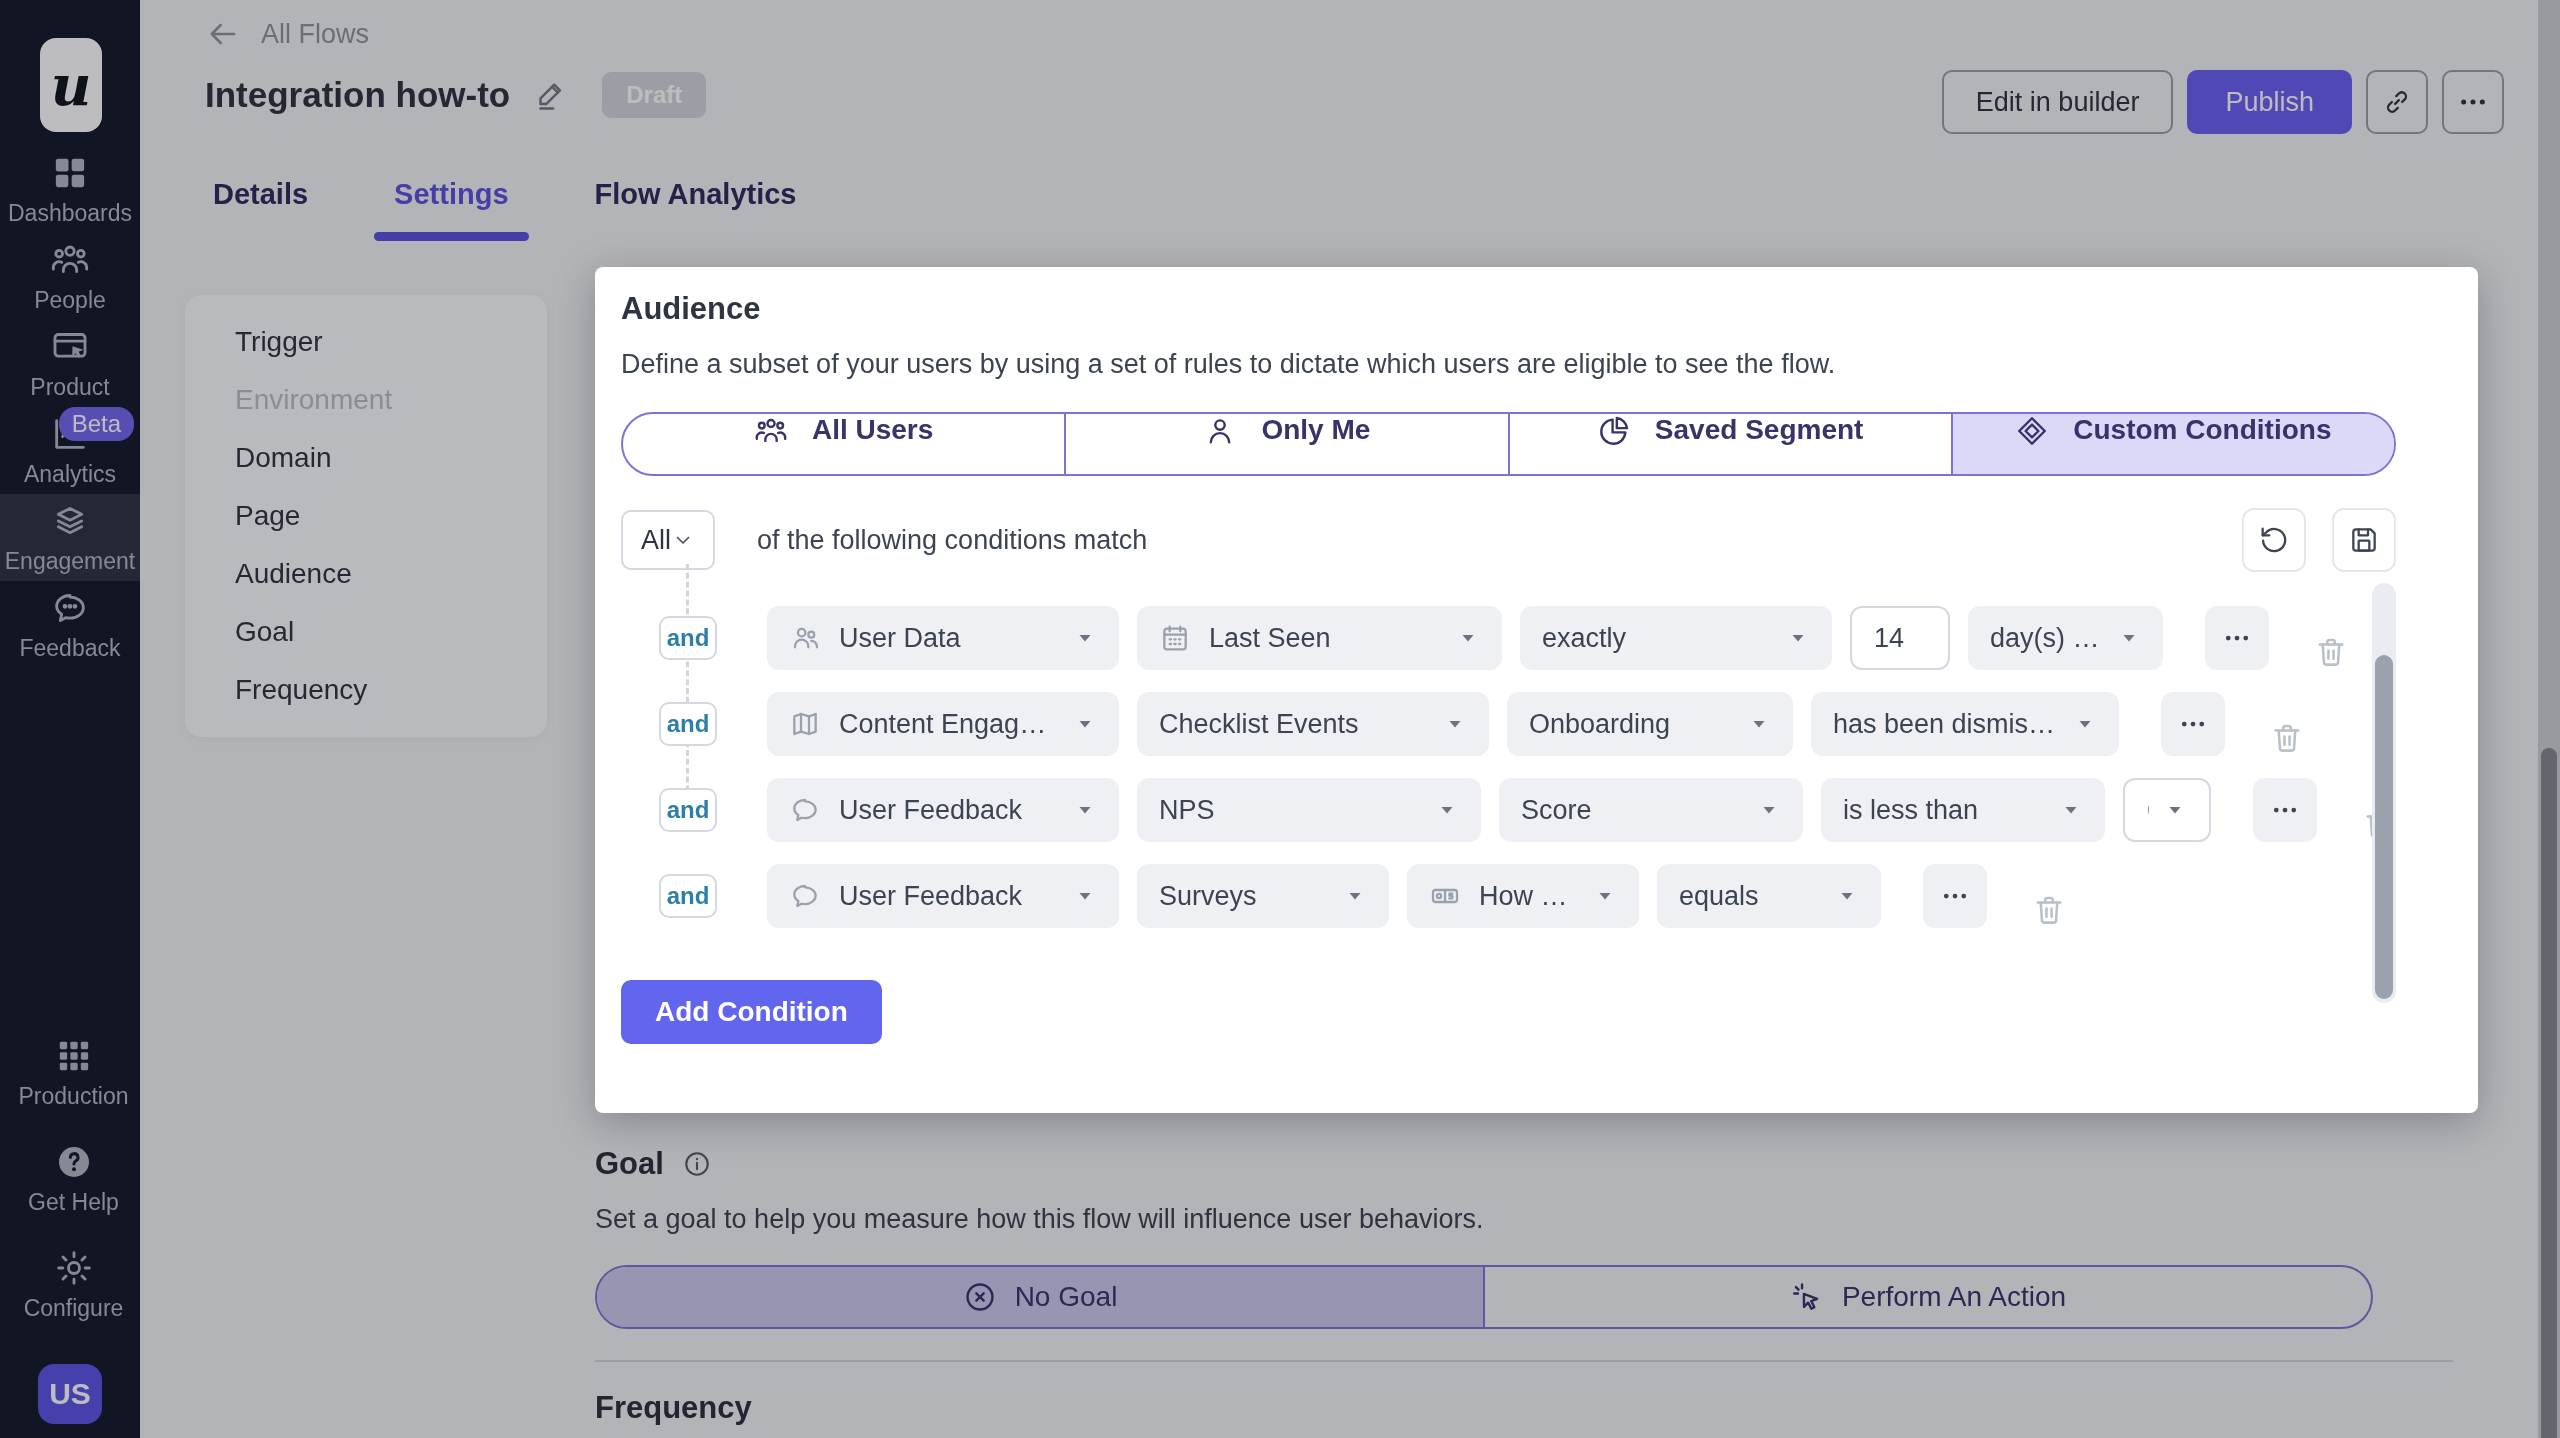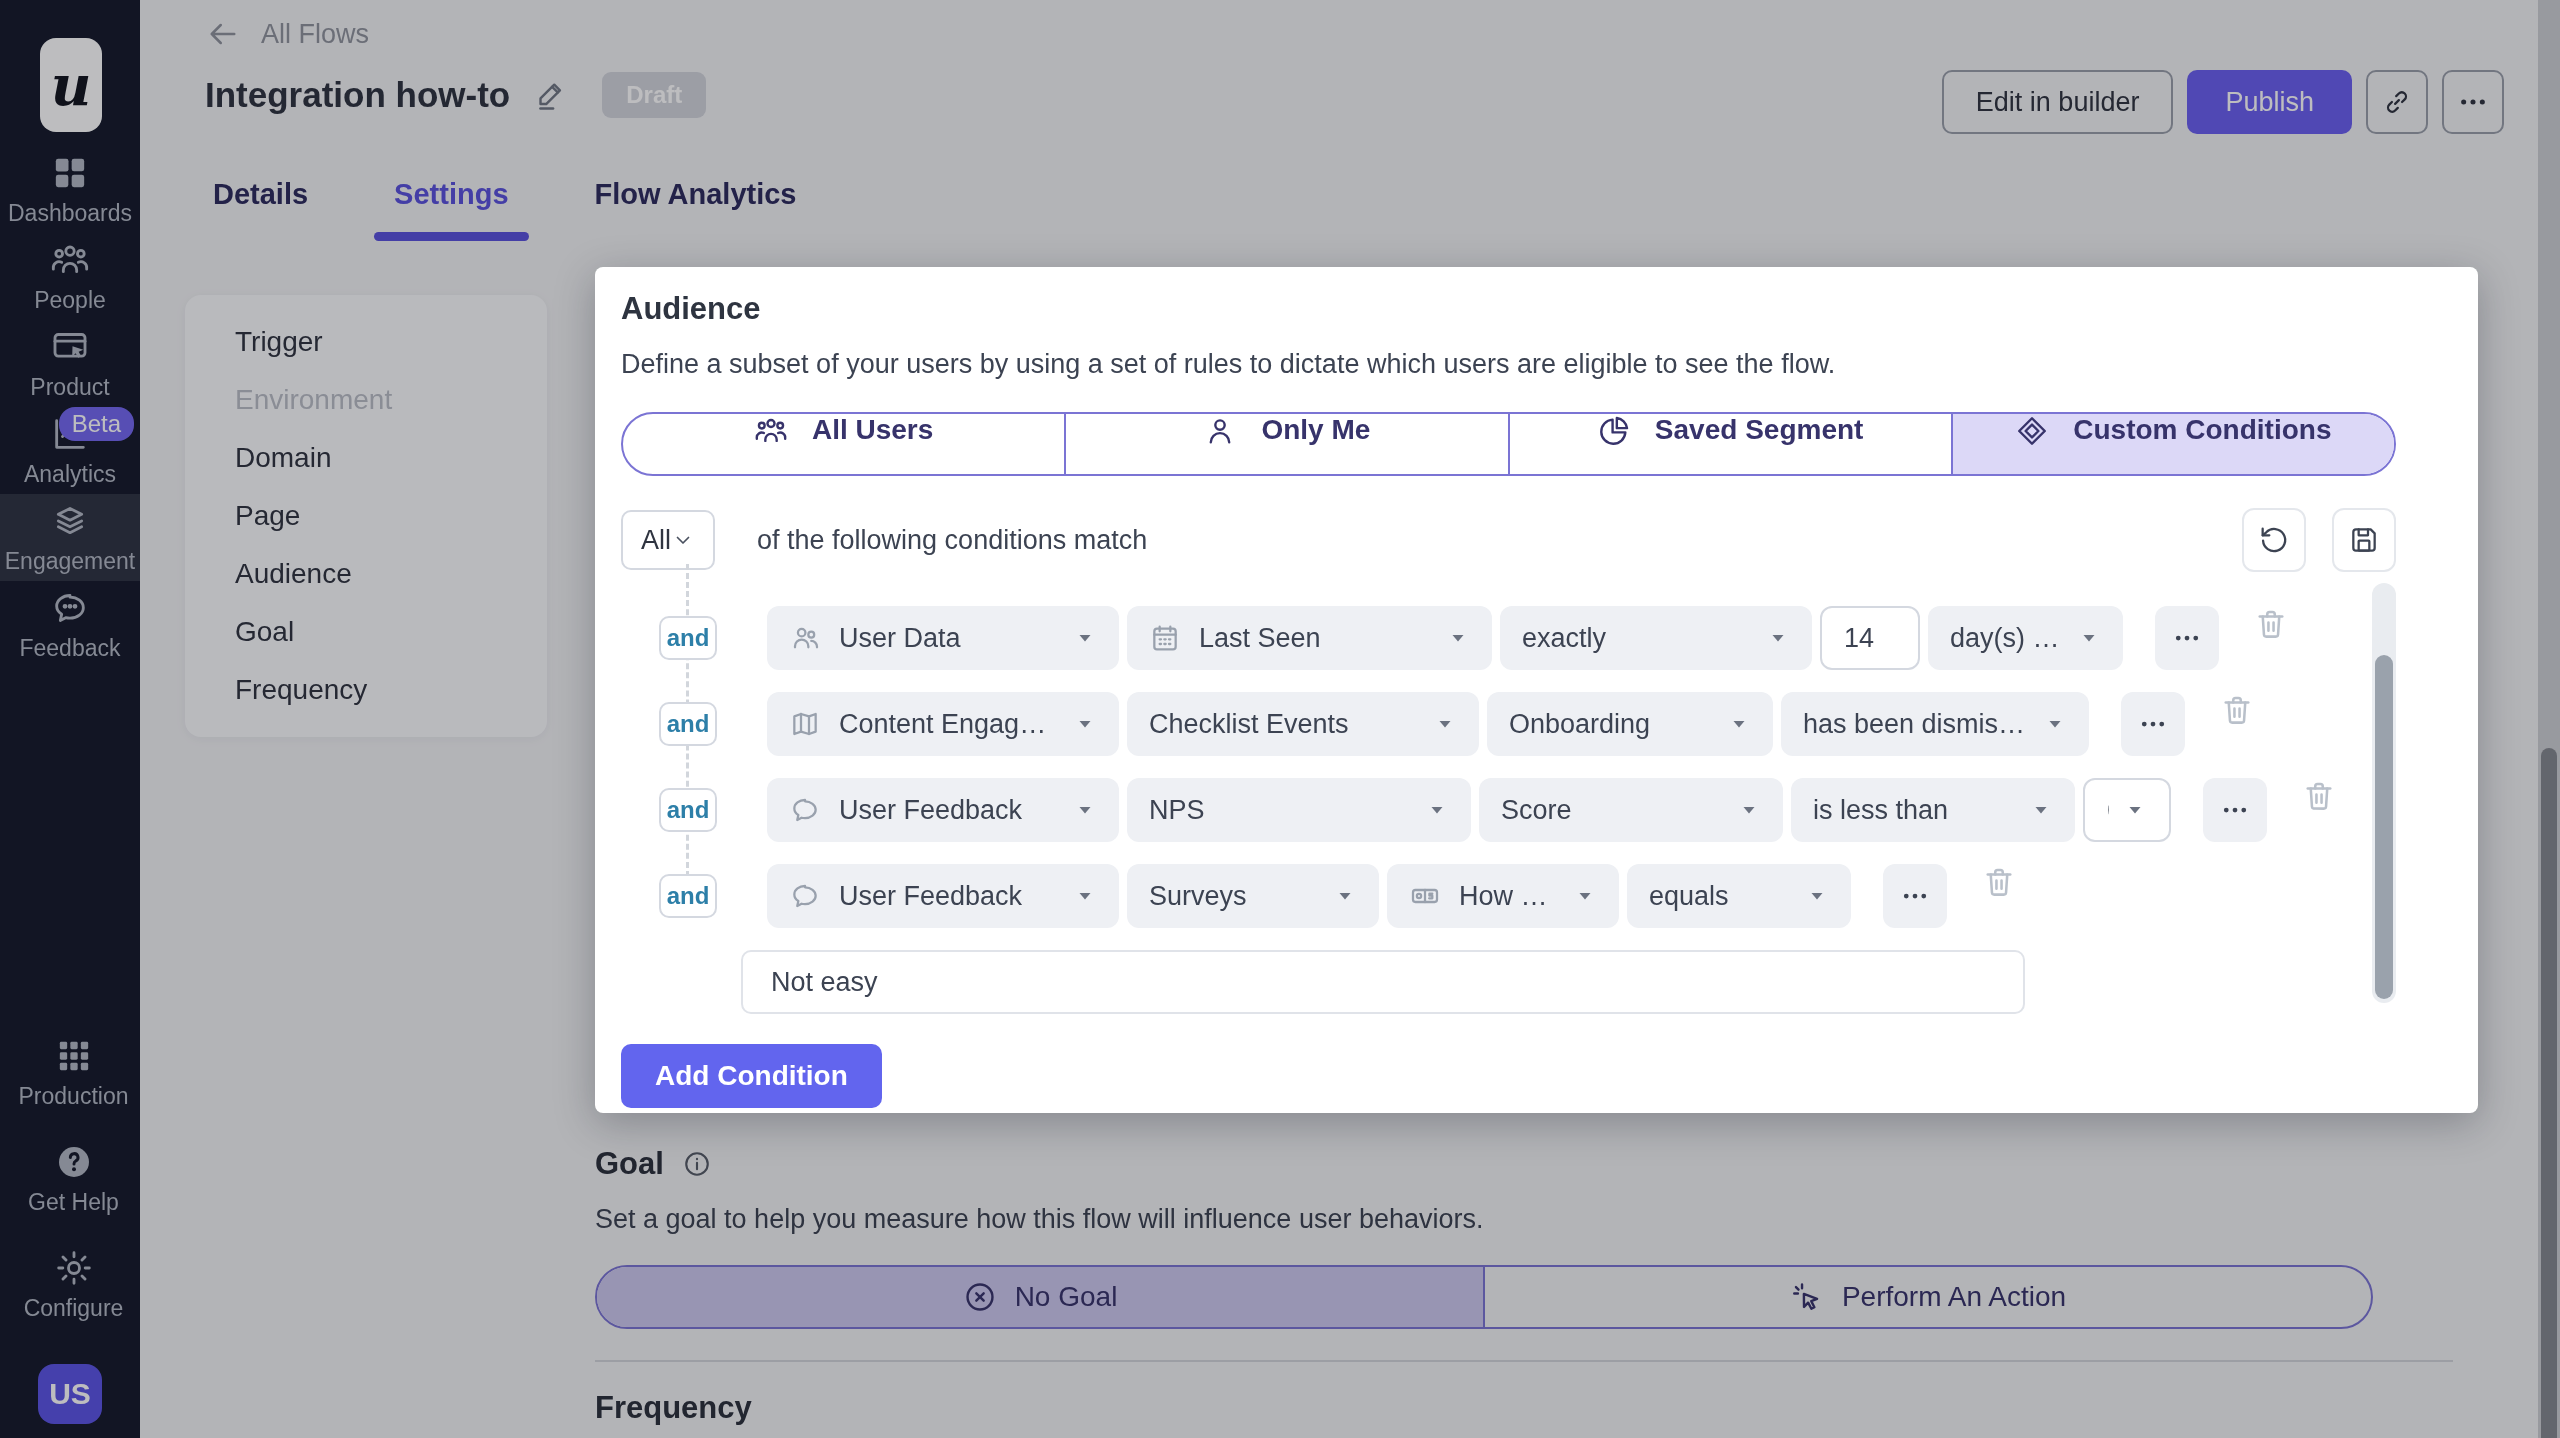--- a/index.html
+++ b/index.html
@@ -88,21 +88,21 @@
               color:#3c4352; display:flex; align-items:center; justify-content:center; cursor:pointer; }
   .icon-btn .ic { width:32px; height:32px; }
 
   .conditions { margin-top:34px; position:relative; }
   .conditions::before { content:""; position:absolute; left:65px; top:-42px; bottom:110px;
                         border-left:3px dashed #d2d6dc; }
   .cond-row { display:flex; align-items:center; height:64px; margin-bottom:22px; position:relative; }
   .and-chip { margin-left:38px; width:58px; height:44px; border:2px solid #d4d8e0; border-radius:10px;
               background:#fff; color:#2d7fa8; font-size:24px; font-weight:600;
               display:flex; align-items:center; justify-content:center; flex:none; }
-  .cond-cells { display:flex; gap:8px; margin-left:50px; align-items:flex-start; }
+  .cond-cells { display:flex; gap:18px; margin-left:50px; align-items:flex-end; }
   .cell { height:64px; border-radius:12px; background:#eef0f4; display:flex; align-items:center;
           padding:0 22px; font-size:27px; color:#3c4352; cursor:pointer; flex:none; }
   .cell .val { flex:1; overflow:hidden; white-space:nowrap; text-overflow:ellipsis; }
   .cell .lead { width:32px; height:32px; color:#99a1ad; margin-right:18px; flex:none; }
   .cell .caret { width:24px; height:24px; color:#6b7280; margin-left:14px; flex:none; }
   .cell.white { background:#fff; border:2px solid #d4d8e0; }
   .cell.inputbox { background:#fff; border:2px solid #d4d8e0; }
   .dots-btn { margin-left:24px; width:64px; height:64px; background:#eef0f4; border-radius:12px;
               color:#3c4352; display:flex; align-items:center; justify-content:center; cursor:pointer; flex:none; }
   .dots-btn .ic { width:30px; height:30px; }
@@ -673,21 +673,20 @@
       <span class="ic trash-btn">
               <svg viewBox="0 0 24 24" fill="none" stroke="currentColor" stroke-width="1.7" stroke-linecap="round" stroke-linejoin="round">
                 <path d="M4.5 7h15"></path>
                 <path d="M9.5 7V5.5A1.5 1.5 0 0 1 11 4h2a1.5 1.5 0 0 1 1.5 1.5V7"></path>
                 <path d="M6.5 7l.8 12a1.5 1.5 0 0 0 1.5 1.4h6.4a1.5 1.5 0 0 0 1.5-1.4l.8-12"></path>
                 <path d="M10.3 11v5.5M13.7 11v5.5"></path>
               </svg>
             </span>
     </div>
   </div>
-        <div class="value-input">Not easy</div>
       </div>
 
     <button class="add-btn">Add Condition</button>
 
     <div class="inner-scrollbar">
       <div class="thumb"></div>
     </div>
   </section>
 
   <section class="goal">

